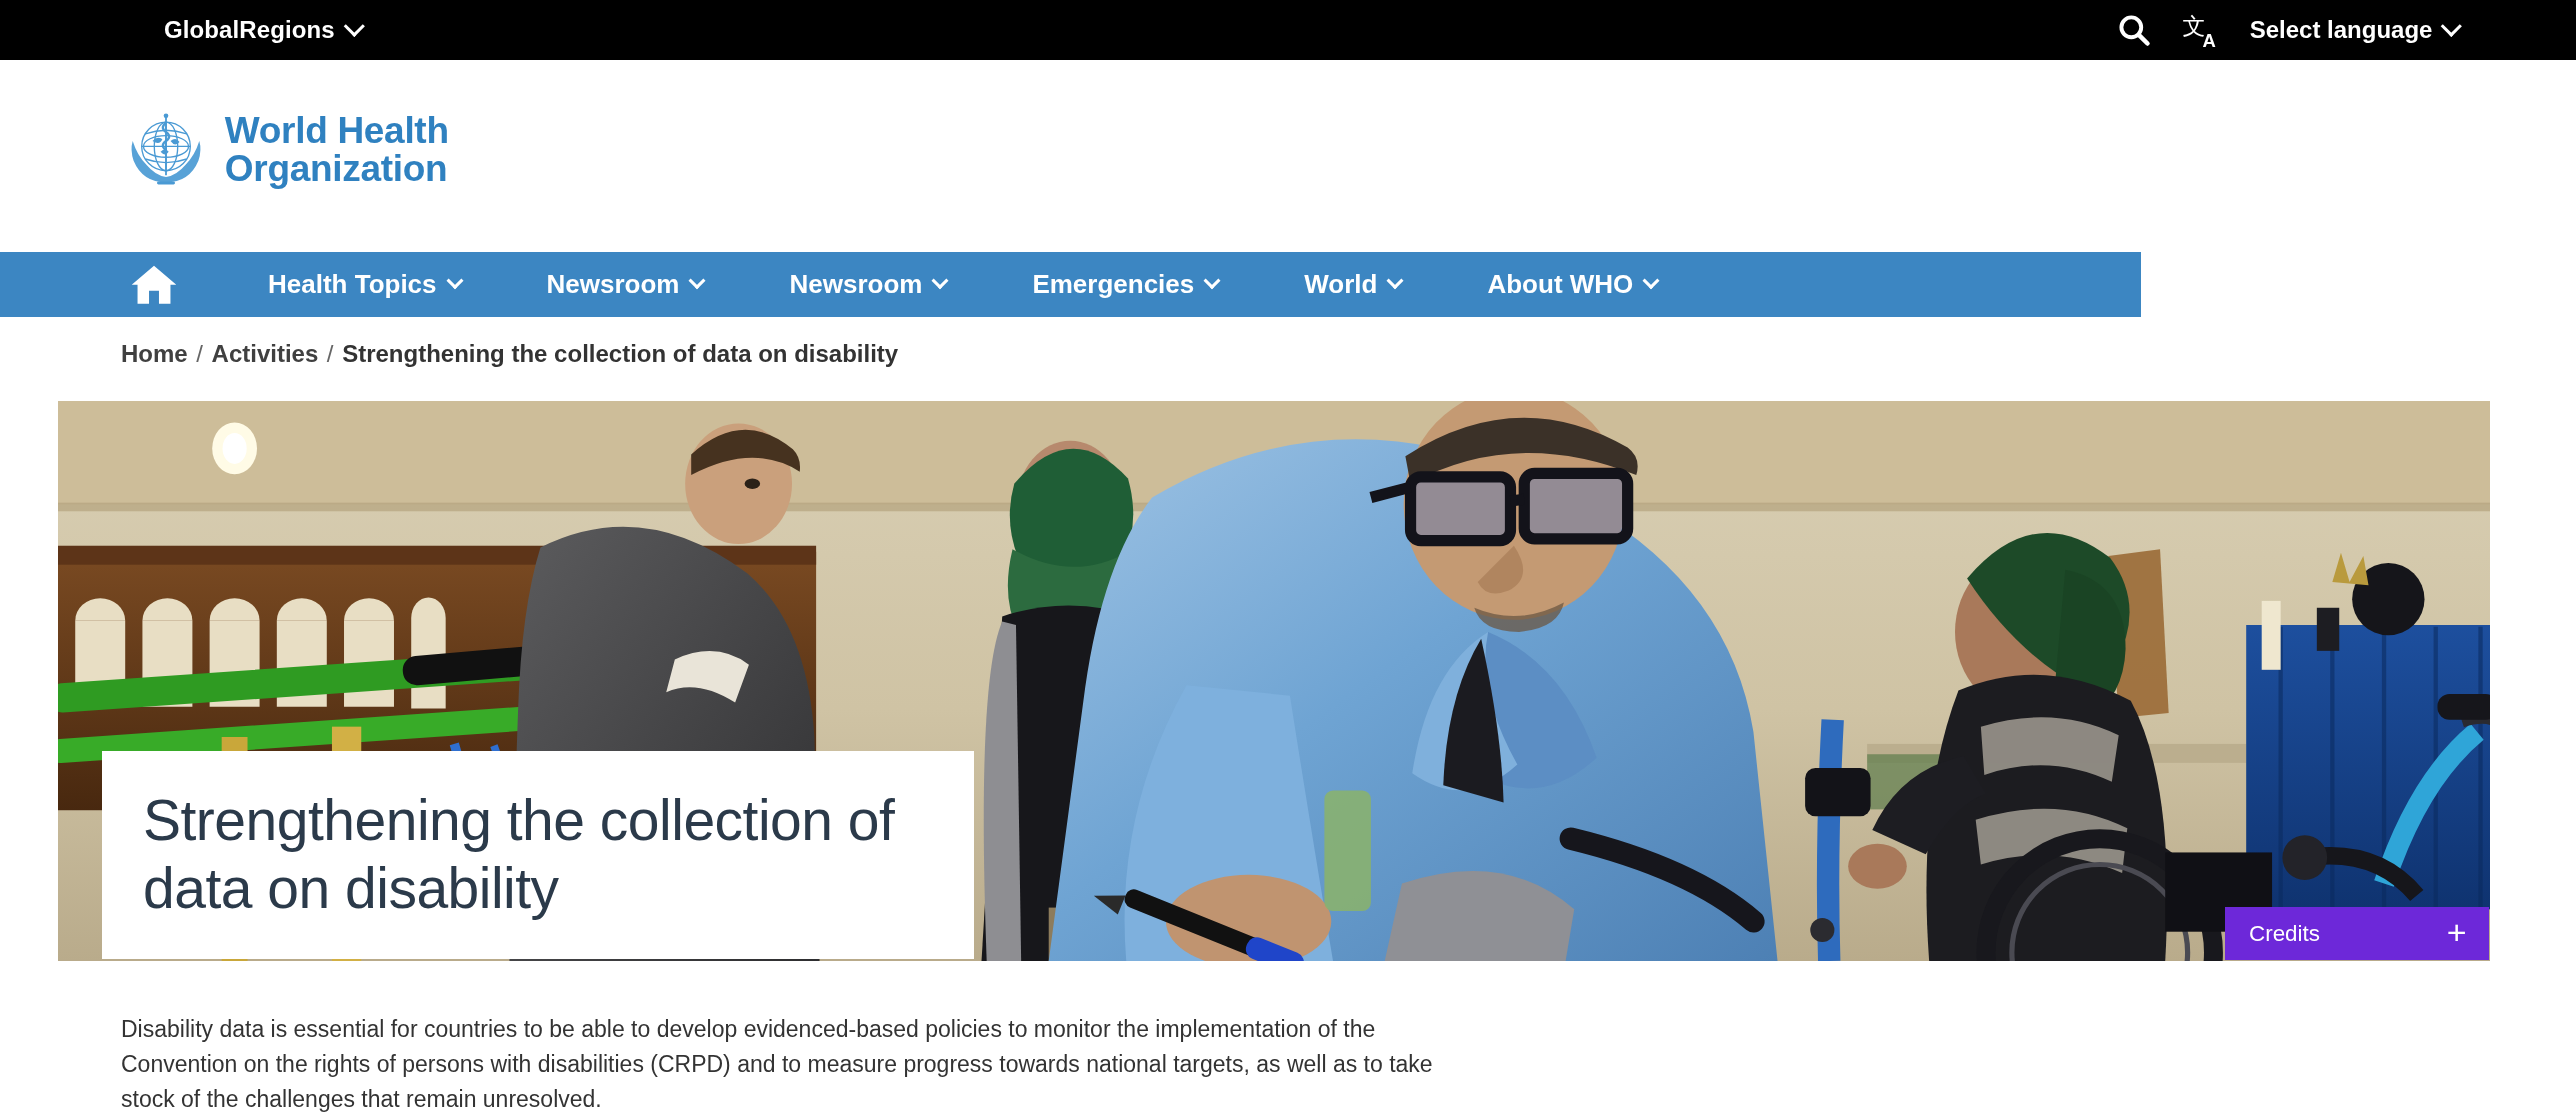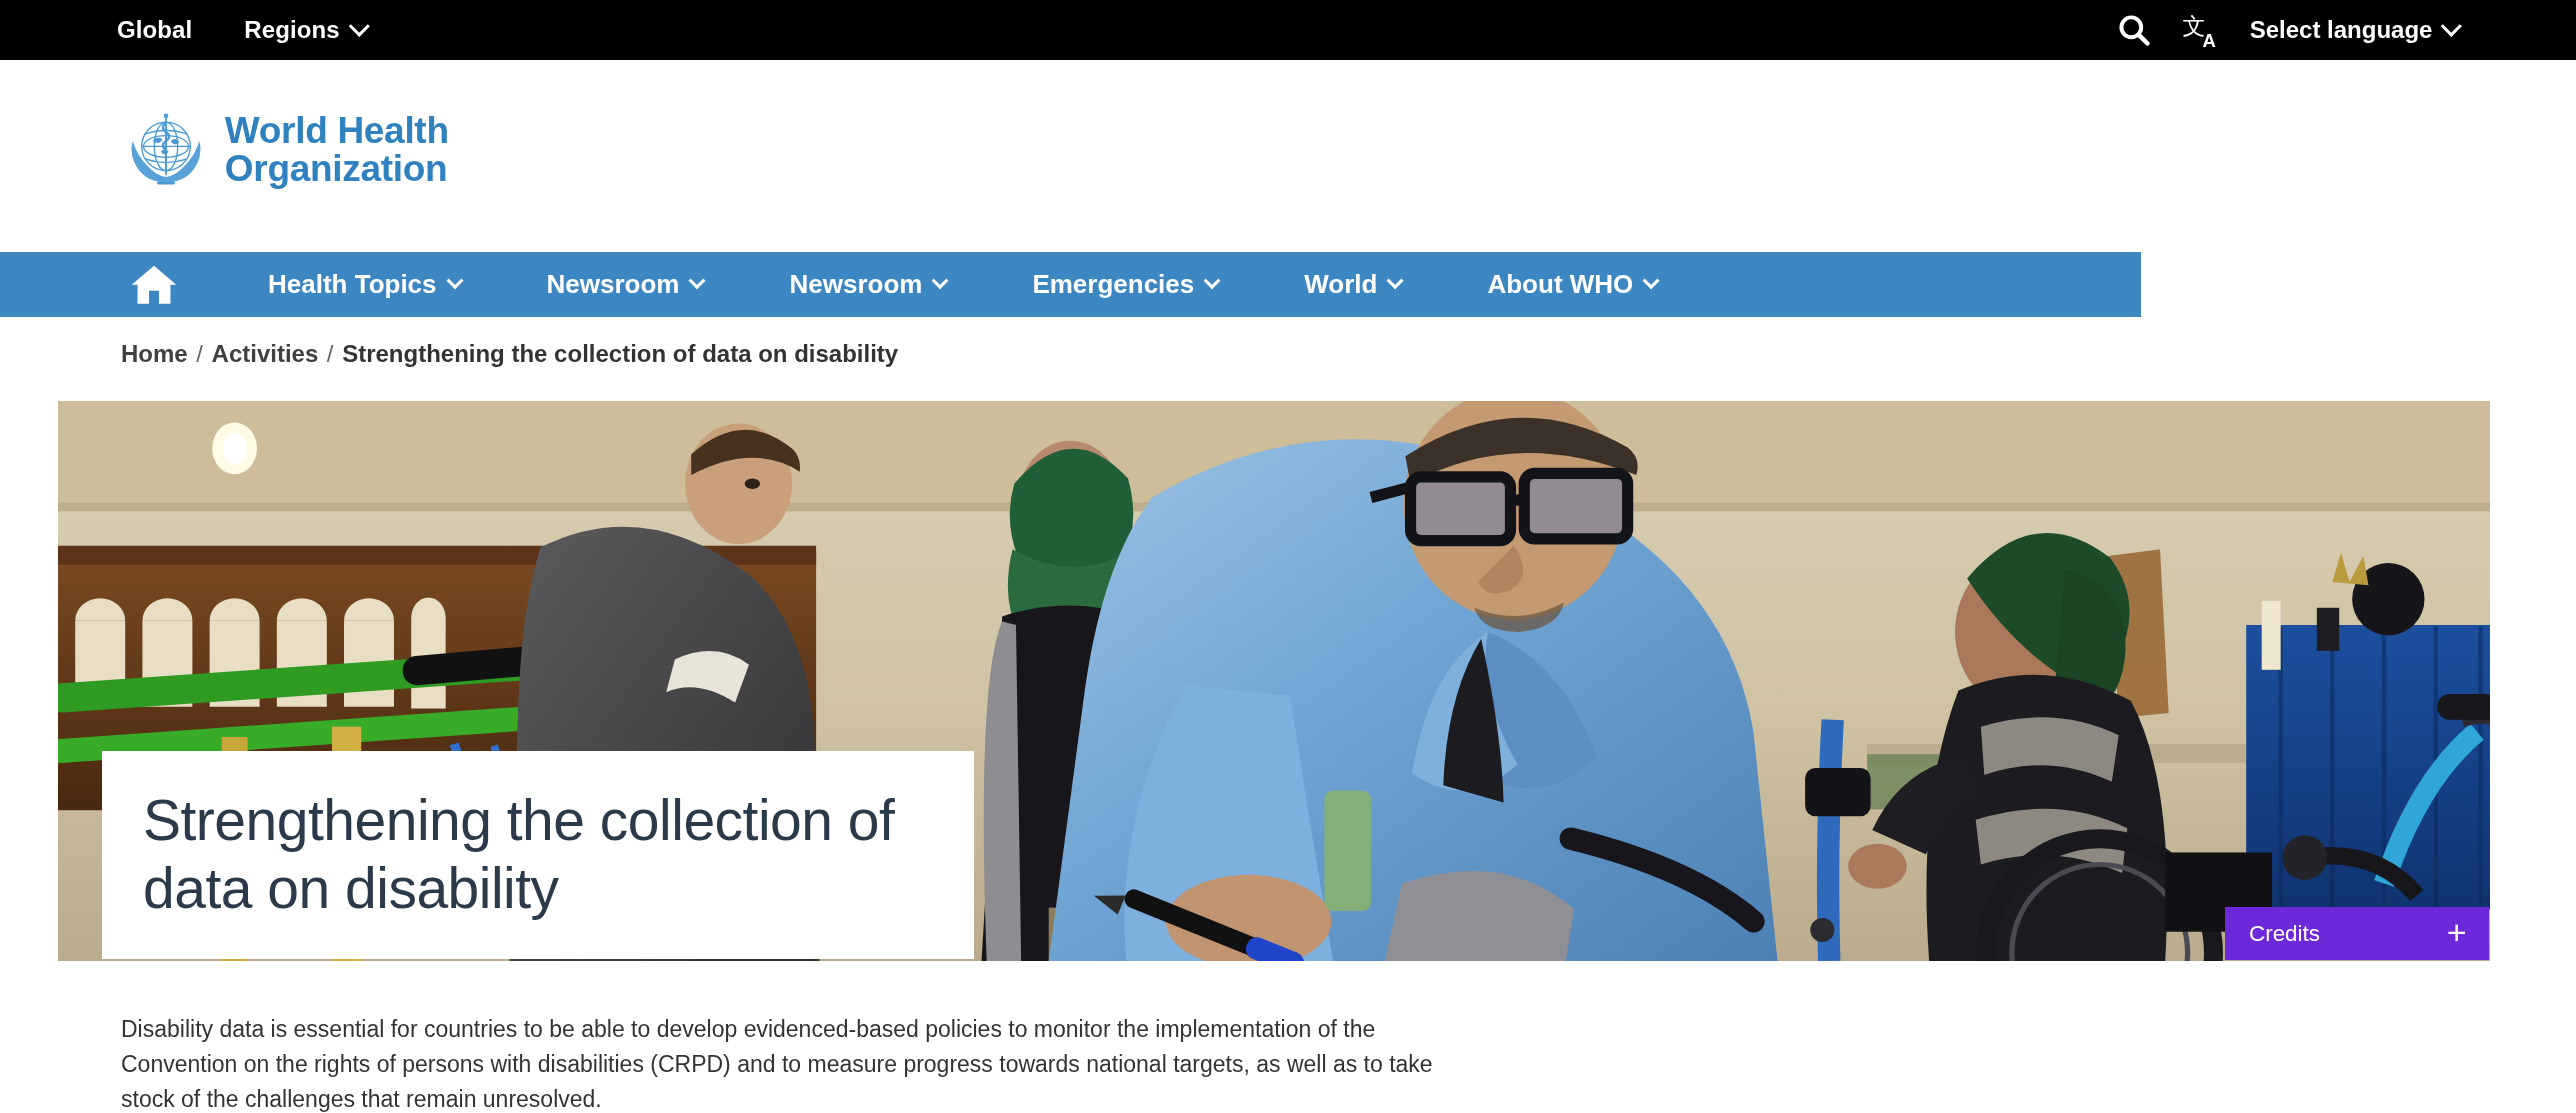--- a/index.html
+++ b/index.html
@@ -13,31 +13,32 @@
 
   
   .topbar {
     position: absolute;
     top: 0; left: 0;
     width: 2576px;
     height: 60px;
     background: #000000;
     display: flex;
     align-items: center;
+    padding-left: 47px;
   }
   .topbar-left { display: flex; align-items: center; margin-left: 117px; }
   .topbar-link {
     color: #ffffff;
     font-size: 24px;
     font-weight: bold;
     letter-spacing: 0.1px;
     white-space: nowrap;
     cursor: pointer;
   }
-  .topbar-left .topbar-link + .topbar-link { margin-left: 52px; }
+  .topbar-left .topbar-link + .topbar-link { }
   .chev {
     display: inline-block;
     margin-left: 12px;
     width: 14.6px; height: 14.6px;
     border-right: 3px solid #fff;
     border-bottom: 3px solid #fff;
     transform: translateY(-4.3px) rotate(45deg);
   }
   .topbar-right {
     margin-left: auto;

